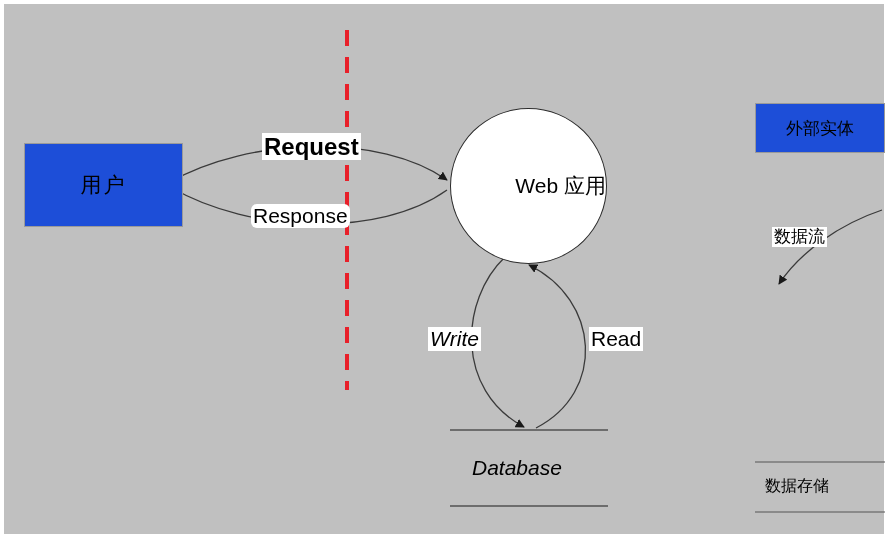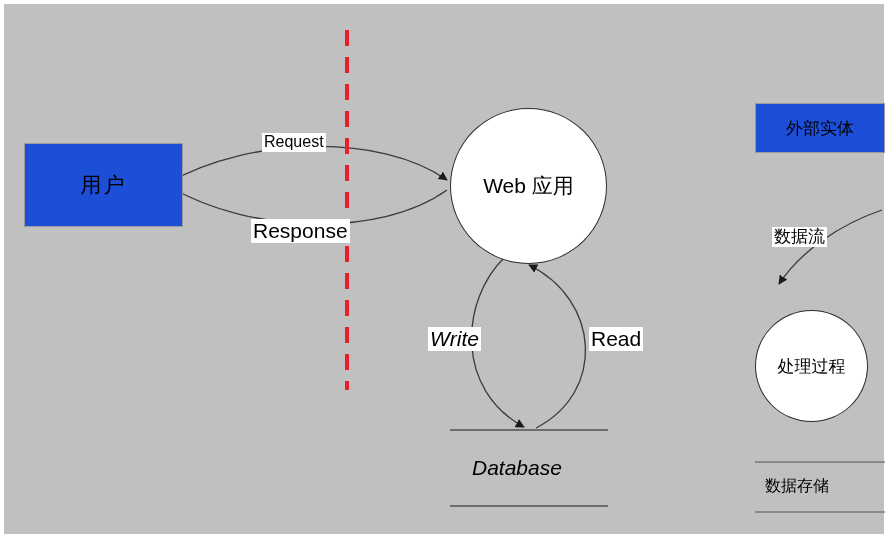--- a/index.html
+++ b/index.html
@@ -43,21 +43,21 @@
     justify-content: center;
   }
   .node-circle {
     position: absolute;
     background: #ffffff;
     border: 1px solid #2b2b2b;
     border-radius: 50%;
     box-sizing: border-box;
     display: flex;
     align-items: center;
-    justify-content: center;
+    justify-content: flex-end;
   }
   .cn-text {
     font-family: "DejaVu Serif", "Liberation Serif", serif;
     color: #000000;
   }
   .lat-text {
     font-family: "Liberation Sans", "DejaVu Sans", sans-serif;
     color: #000000;
   }
   .edge-label {
@@ -79,22 +79,22 @@
 
   #webapp-circle { left: 450px; top: 108px; width: 157px; height: 156px; }
   #webapp-label  { font-size: 21px; }
 
   #legend-entity-box { left: 755px; top: 103px; width: 130px; height: 50px; }
   #legend-entity-box .cn-text { font-size: 17px; }
 
   #legend-process-circle { left: 755px; top: 310px; width: 113px; height: 112px; }
   #legend-process-circle .cn-text { font-size: 17px; }
 
-  #label-request  { left: 262px; top: 133px; font-size: 16px; }
-  #label-response { left: 251px; top: 219px; font-size: 21px; }
+  #label-request  { left: 262px; top: 133px; font-size: 24px; font-weight: bold; }
+  #label-response { left: 251px; top: 204px; font-size: 21px; border-radius: 6px; }
   #label-write    { left: 428px; top: 327px; font-size: 21px; font-style: italic; }
   #label-read     { left: 589px; top: 327px; font-size: 21px; }
   #label-dataflow { left: 772px; top: 227px; font-size: 17px; }
 
   #db-name     { left: 472px; top: 456px; font-size: 21px; font-style: italic; }
   #legend-store-name { left: 765px; top: 476px; font-size: 16px; }
 </style>
 </head>
 <body>
 
@@ -142,19 +142,16 @@
   <div class="edge-label lat-text" id="label-response">Response</div>
   <div class="edge-label lat-text" id="label-write">Write</div>
   <div class="edge-label lat-text" id="label-read">Read</div>
 
   <div class="node-box" id="legend-entity-box">
     <span class="cn-text">外部实体</span>
   </div>
 
   <div class="edge-label cn-text" id="label-dataflow">数据流</div>
 
-  <div class="node-circle" id="legend-process-circle">
-    <span class="cn-text">处理过程</span>
-  </div>
 
   <div class="store-label cn-text" id="legend-store-name">数据存储</div>
 
 </div>
 
 </body></html>

